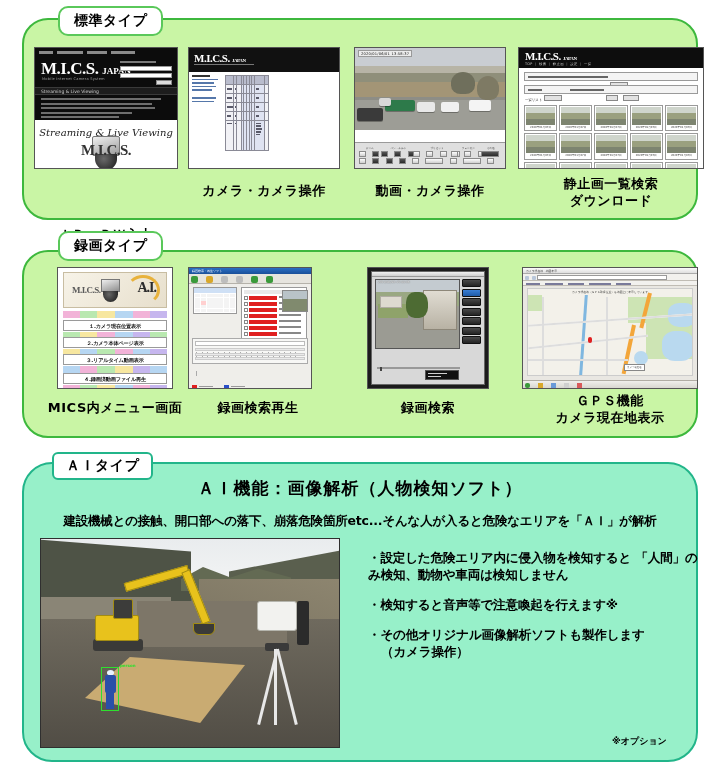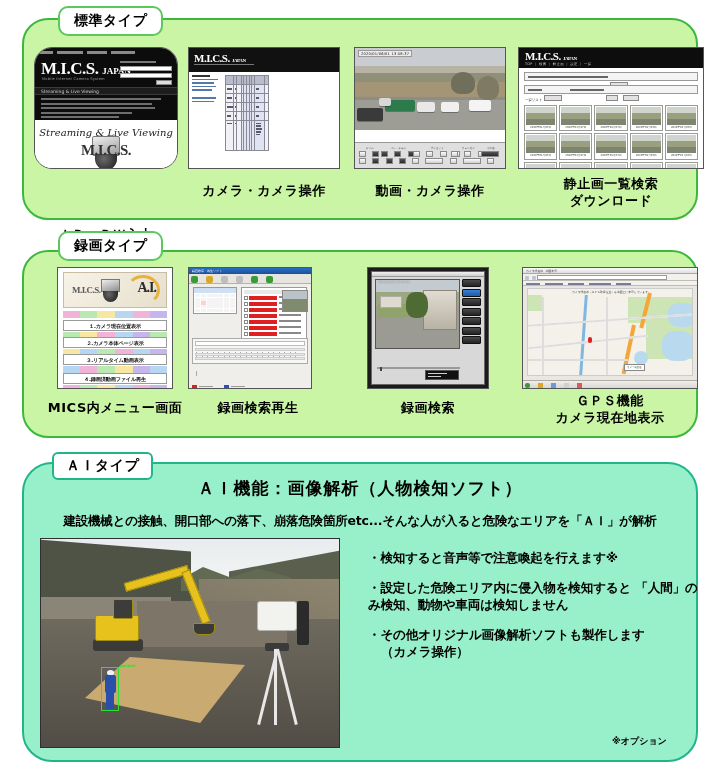--- a/index.html
+++ b/index.html
@@ -237,21 +237,21 @@
   .dev-body { position:absolute; background:#f2f2ef; border:0.5px solid #b5b5ad; border-radius:3px;}
   .dev-dark { position:absolute; background:#2b2b2b; }
   .det-tag { position:absolute; color:#2ee02e; font-size:4px; font-weight:bold; }
 </style>
 </head>
 <body>
 
 <div class="section" style="left:22px; top:18px; width:676px; height:202px;"></div>
 <div class="tab-pill" style="left:58px; top:6px;">標準タイプ</div>
 
-<div class="thumb" style="left:34px; top:47px; width:144px; height:122px;border-radius:18px;">
+<div class="thumb" style="left:34px; top:47px; width:144px; height:122px;">
   <div class="t1-top">
     <div class="t1-navbar">
       <i style="width:14px"></i><i style="width:26px"></i><i style="width:20px"></i><i style="width:24px"></i>
     </div>
     <div class="t1-logo">
       <span>M.I.C.S.</span>
       <small>JAPAN</small>
     </div>
     <div class="t1-sub">Mobile Internet Camera System</div>
     <div class="t1-band">
@@ -831,24 +831,24 @@
   <div class="dev-body" style="right:42px; top:62px; width:40px; height:30px;"></div>
   <div class="dev-dark" style="right:30px; top:62px; width:12px; height:44px; border-radius:2px;"></div>
   <div class="dev-dark" style="right:50px; top:104px; width:24px; height:8px; border-radius:2px; background:#3a3a3a;"></div>
   <div class="tripod-leg" style="right:60px; top:110px; width:3px; height:78px; transform:rotate(14deg); transform-origin:top;"></div>
   <div class="tripod-leg" style="right:60px; top:110px; width:3px; height:78px; transform:rotate(-14deg); transform-origin:top;"></div>
   <div class="tripod-leg" style="right:62px; top:110px; width:3px; height:76px;"></div>
 </div>
 
 <ul class="ai-bullets" style="left:368px; top:549px; width:330px;">
   <li>
-    <span>・検知すると音声等で注意喚起を行えます※</span>
+    <span>・設定した危険エリア内に侵入物を検知すると</span>
+    <span>「人間」のみ検知、動物や車両は検知しません</span>
   </li>
   <li>
-    <span>・設定した危険エリア内に侵入物を検知すると</span>
-    <span>「人間」のみ検知、動物や車両は検知しません</span>
+    <span>・検知すると音声等で注意喚起を行えます※</span>
   </li>
   <li>
     <span>・その他オリジナル画像解析ソフトも製作します</span>
     <span class="ind">（カメラ操作）</span>
   </li>
 </ul>
 <div class="ai-note" style="left:612px; top:735px;">※オプション</div>
 
 </body></html>

